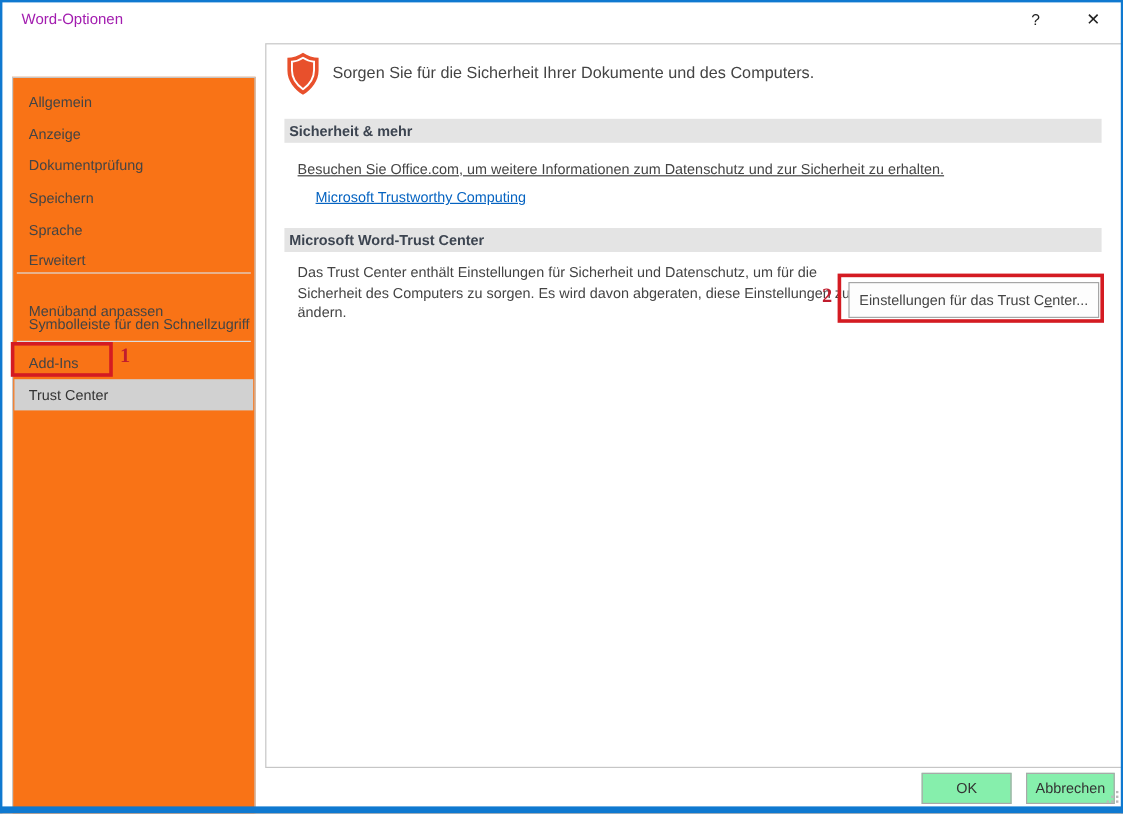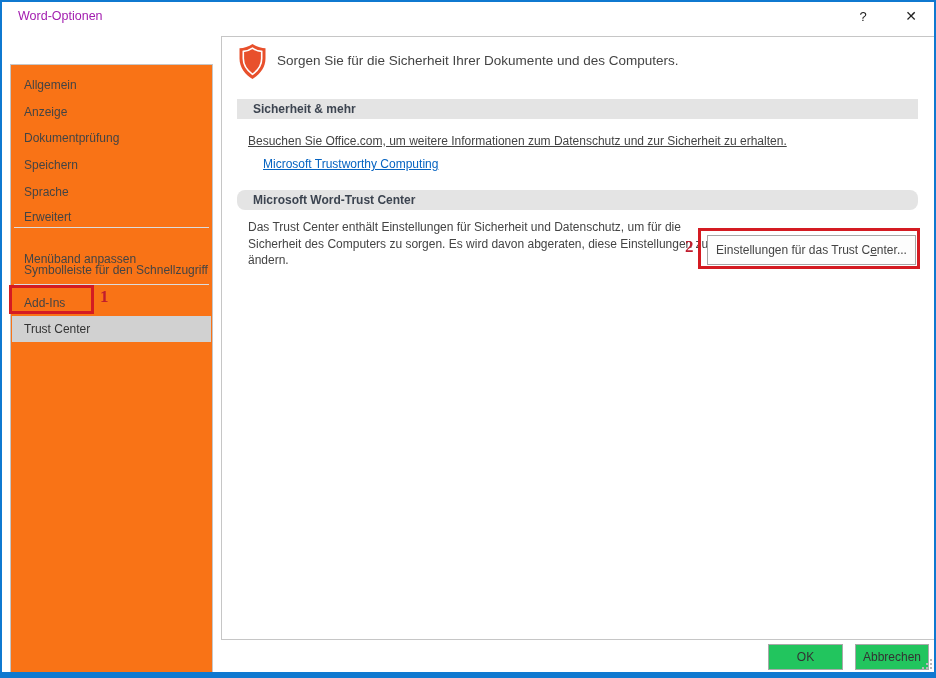--- a/index.html
+++ b/index.html
@@ -50,25 +50,25 @@
     position:absolute; left:221px; top:36px; width:757px; height:604px;
     background:#fff; border:1px solid #c6c6c6;
   }
   .shield { position:absolute; left:16px; top:6px; width:29px; height:37px; }
   .hero-text {
     position:absolute; left:55px; top:16px;
     font-size:13.5px; color:#444;
   }
   .section-bar {
     position:absolute; left:15px; width:681px; height:20px;
-    background:#e4e4e4; line-height:20px; padding-left:16px;
+    background:#e4e4e4; line-height:20px; padding-left:4px;
     font-size:12px; font-weight:bold; color:#3c4450;
   }
   .bar-security { top:62px; }
-  .bar-trust    { top:153px;border-radius:8px; }
+  .bar-trust    { top:153px; }
   .body-text {
     position:absolute; left:26px;
     font-size:12px; color:#444; line-height:16.5px;
   }
   .body-security { top:96px; width:640px;text-decoration:underline; }
   .body-trust    { top:182px; width:462px; }
   .office-link {
     position:absolute; left:41px; top:120px;
     font-size:12px; color:#0563c1; text-decoration:underline; cursor:pointer;
   }
@@ -90,21 +90,21 @@
     position:absolute; z-index:31;
     font-size:17px; font-weight:bold; color:#c01d2e;
     font-family:"Liberation Serif","DejaVu Serif",serif;
   }
   .anno-num-1 { left:100px; top:287px; }
   .anno-num-2 { left:685px; top:237px; }
 
   
   .dlg-btn {
     position:absolute; top:644px; height:26px;
-    background:#22c55e; border:1px solid #a9a9a9;
+    background:#86efac; border:1px solid #a9a9a9;
     font-size:12px; color:#333;
     display:flex; align-items:center; justify-content:center;
     cursor:pointer; font-family:"Liberation Sans","DejaVu Sans",sans-serif;
   }
   .ok-btn     { left:768px; width:75px; }
   .cancel-btn { left:855px; width:74px; }
   .resize-grip { position:absolute; right:3px; bottom:8px; width:11px; height:11px; cursor:nwse-resize; }
 </style>
 </head>
 <body>

